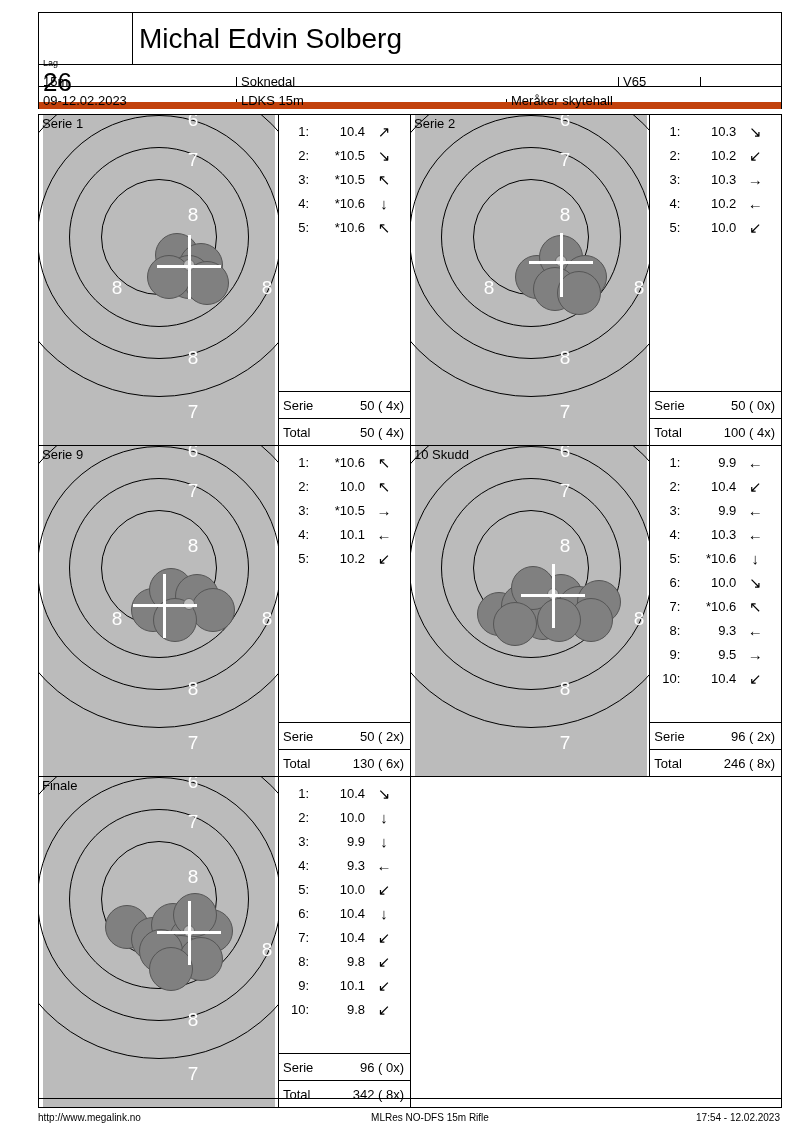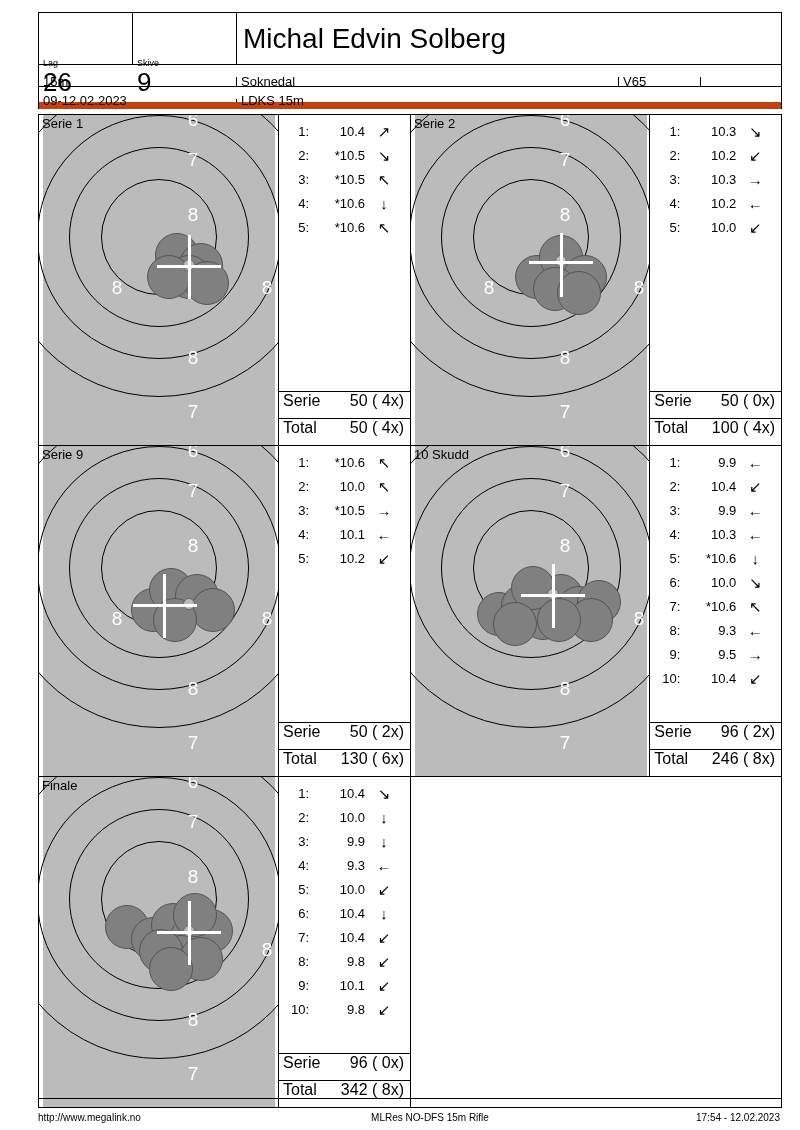--- a/index.html
+++ b/index.html
@@ -189,24 +189,24 @@
     padding-right: 6px;
   }
   .shot-arr {
     width: 26px;
     text-align: center;
     font-size: 15px;
     line-height: 15px;
   }
   .sumline {
     display: flex;
-    align-items: flex-start;
+    align-items: center;
     height: 27px;
     border-top: 1px solid #000;
-    font-size: 16px;
+    font-size: 13px;
   }
   .sum-lab { padding-left: 4px; flex: 1; }
   .sum-val { padding-right: 6px; text-align: right; }
 
   .panel.empty {
     width: 372px;
     border-left: 1px solid #000;
     border-top: 1px solid #000;
   }
 
@@ -231,38 +231,35 @@
 </head>
 <body>
 
 <div id="page">
 
   <div class="hdr">
     <div class="hdr-row1">
       <div class="cell c-lag">
         <div class="lbl">Lag</div>
         <div class="bignum">26</div>
-      </div>
-      <div class="cell c-skive">
-        <div class="lbl">Skive</div>
-        <div class="bignum">9</div>
       </div>
       <div class="cell c-name">
         <div class="name-txt">Michal Edvin Solberg</div>
       </div>
     </div>
     <div class="hdr-row2">
       <div class="cell c-dist">15m</div>
       <div class="cell c-club">Soknedal</div>
       <div class="cell c-class">V65</div>
       <div class="cell c-blank"></div>
     </div>
     <div class="hdr-row3">
       <div class="cell c-date">09-12.02.2023</div>
       <div class="cell c-comp">LDKS 15m</div>
+      <div class="cell c-venue">Meråker skytehall</div>
     </div>
   </div>
 
   <div class="panels">
 
     <div class="prow">
 
       <div class="panel">
         <div class="target-col tall">
           <div class="tgt">

